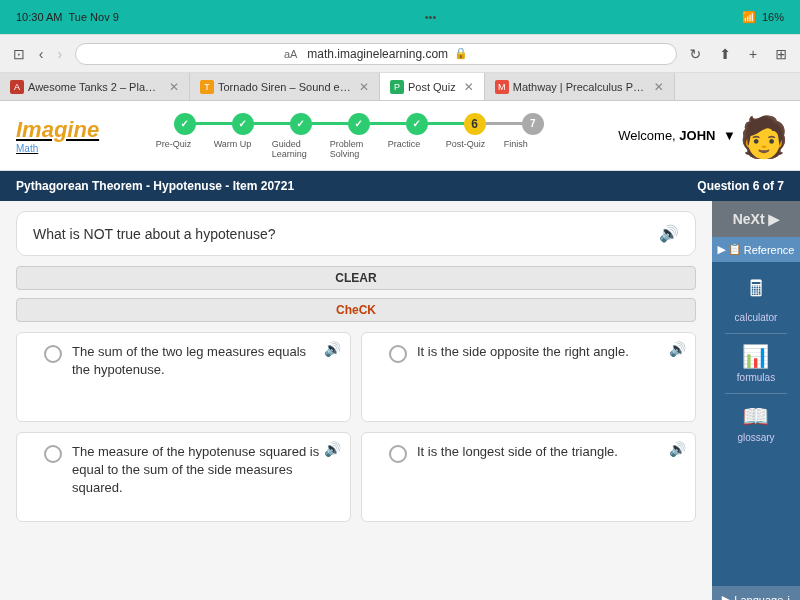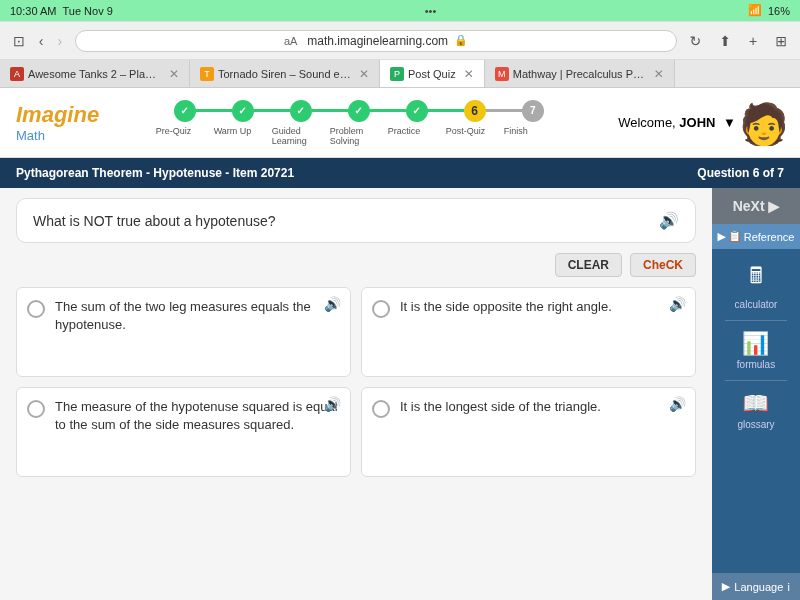--- a/index.html
+++ b/index.html
@@ -1,19 +1,19 @@
 <!DOCTYPE html>
 <html><head>
   <meta charset="utf-8">
   <style>
     * { box-sizing: border-box; margin: 0; padding: 0; }
     body { font-family: -apple-system, BlinkMacSystemFont, 'Segoe UI', sans-serif; background: #f0f0f0; width: 800px; height: 600px; overflow: hidden; font-size: 13px; }
 
     
-    .status-bar { background: #86efac; display: flex; justify-content: space-between; align-items: center; padding: 4px 10px; font-size: 11px; color: #222; border-bottom: 1px solid #ddd; height: 22px; }
+    .status-bar { background: #14b8a6; display: flex; justify-content: space-between; align-items: center; padding: 4px 16px; font-size: 11px; color: #222; border-bottom: 1px solid #ddd; height: 35px; }
     .status-left { display: flex; gap: 6px; align-items: center; }
     .status-center { font-size: 11px; color: #444; }
     .status-right { display: flex; gap: 6px; align-items: center; font-size: 11px; }
 
     
     .browser-bar { background: #f0f0f0; padding: 5px 8px; display: flex; align-items: center; gap: 8px; border-bottom: 1px solid #ddd; height: 38px; }
     .browser-nav { display: flex; gap: 4px; }
     .nav-btn { background: none; border: none; font-size: 14px; cursor: pointer; color: #555; padding: 2px 5px; border-radius: 4px; }
     .nav-btn:disabled { color: #bbb; }
     .url-bar { flex: 1; background: white; border: 1px solid #ccc; border-radius: 12px; padding: 3px 10px; font-size: 12px; text-align: center; color: #333; display: flex; align-items: center; justify-content: center; gap: 6px; }
@@ -27,23 +27,23 @@
     .tab-favicon { width: 14px; height: 14px; border-radius: 2px; display: inline-flex; align-items: center; justify-content: center; font-size: 9px; flex-shrink: 0; }
     .tab-favicon.red { background: #c0392b; color: white; }
     .tab-favicon.yellow { background: #f39c12; color: white; }
     .tab-favicon.green { background: #27ae60; color: white; }
     .tab-favicon.mathway { background: #e74c3c; color: white; }
     .tab-text { overflow: hidden; text-overflow: ellipsis; }
     .tab-close { margin-left: 4px; color: #888; font-size: 12px; flex-shrink: 0; }
 
     
     .app-header { background: white; padding: 8px 16px; display: flex; align-items: center; justify-content: space-between; border-bottom: 1px solid #ddd; height: 70px; }
-    .logo-area { display: flex; flex-direction: column; }
+    .logo-area { display: flex; flex-direction: column; text-decoration: underline; }
     .logo-imagine { color: #e8a020; font-size: 22px; font-weight: bold; font-style: italic; }
-    .logo-math { color: #4a90d9; font-size: 13px; }
+    .logo-math { color: #4a90d9; font-size: 10px; }
 
     
     .progress-steps { display: flex; flex-direction: column; align-items: center; gap: 4px; }
     .step { display: flex; flex-direction: column; align-items: center; position: relative; }
     .step-circle { width: 22px; height: 22px; border-radius: 50%; display: flex; align-items: center; justify-content: center; font-size: 10px; font-weight: bold; z-index: 1; }
     .step-circle.completed { background: #2ecc71; color: white; }
     .step-circle.active { background: #f1c40f; color: #333; font-size: 12px; }
     .step-circle.upcoming { background: #aaa; color: white; }
     .step-line { width: 36px; height: 3px; background: #2ecc71; margin-bottom: 0; }
     .step-line.gray { background: #aaa; }
@@ -62,27 +62,27 @@
     
     .main-content { display: flex; height: calc(600px - 22px - 38px - 28px - 70px - 30px); }
     .content-area { flex: 1; padding: 10px 16px; background: #f5f5f5; overflow-y: auto; }
 
     
     .question-box { background: white; border: 1px solid #ddd; border-radius: 10px; padding: 12px 16px; margin-bottom: 10px; display: flex; justify-content: space-between; align-items: center; }
     .question-text { font-size: 14px; color: #333; }
     .audio-btn { background: none; border: none; cursor: pointer; color: #666; font-size: 16px; }
 
     
-    .action-buttons { display: flex; justify-content: flex-end; gap: 8px; margin-bottom: 10px; }
+    .action-buttons { display: flex; justify-content: space-between; gap: 8px; margin-bottom: 10px; flex-direction: column; }
     .btn-clear { background: #e8e8e8; border: 1px solid #ccc; border-radius: 4px; padding: 4px 12px; font-size: 12px; font-weight: bold; cursor: pointer; color: #333; }
     .btn-check { background: #e8e8e8; border: 1px solid #ccc; border-radius: 4px; padding: 4px 12px; font-size: 12px; font-weight: bold; cursor: pointer; color: #c2410c; }
 
     
     .choices-grid { display: grid; grid-template-columns: 1fr 1fr; gap: 10px; }
-    .choice-item { background: white; border: 1px solid #ddd; border-radius: 6px; padding: 10px 10px; display: flex; align-items: flex-start; gap: 10px; min-height: 90px; position: relative; }
+    .choice-item { background: white; border: 1px solid #ddd; border-radius: 6px; padding: 10px 27px; display: flex; align-items: flex-start; gap: 10px; min-height: 90px; position: relative; }
     .choice-radio { width: 18px; height: 18px; border-radius: 50%; border: 2px solid #aaa; flex-shrink: 0; margin-top: 2px; cursor: pointer; }
     .choice-text { font-size: 13px; color: #333; flex: 1; line-height: 1.4; }
     .choice-audio { position: absolute; top: 8px; right: 8px; background: none; border: none; cursor: pointer; color: #666; font-size: 14px; }
 
     
     .sidebar { width: 88px; background: #2c5f8a; display: flex; flex-direction: column; align-items: center; }
     .next-btn { background: #6c757d; color: #e5e5e5; border: none; width: 100%; padding: 10px 0; font-size: 14px; font-weight: bold; cursor: pointer; display: flex; align-items: center; justify-content: center; gap: 4px; }
     .reference-header { background: #5a8fc0; color: white; width: 100%; padding: 6px 4px; font-size: 11px; text-align: center; display: flex; align-items: center; justify-content: center; gap: 2px; }
     .sidebar-tool { display: flex; flex-direction: column; align-items: center; padding: 10px 4px; cursor: pointer; color: white; width: 100%; }
     .tool-icon { font-size: 22px; margin-bottom: 2px; }

